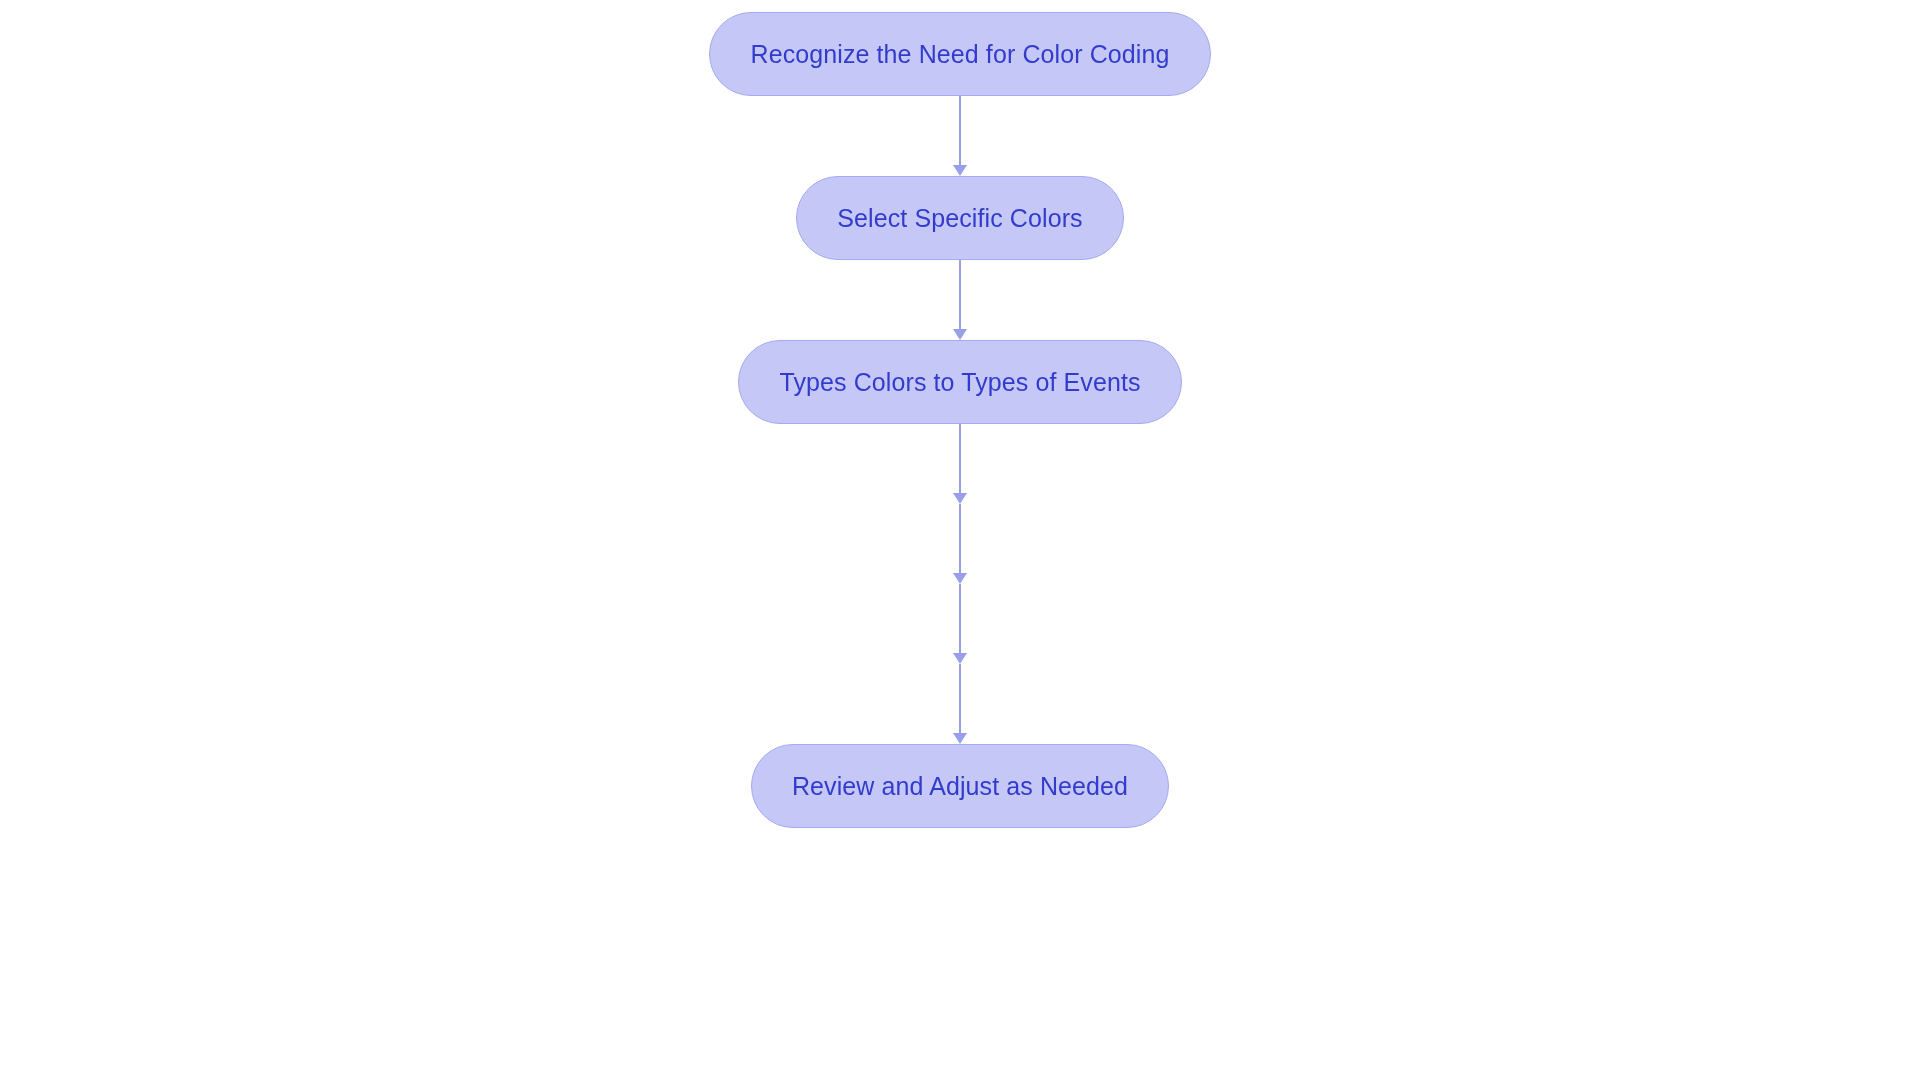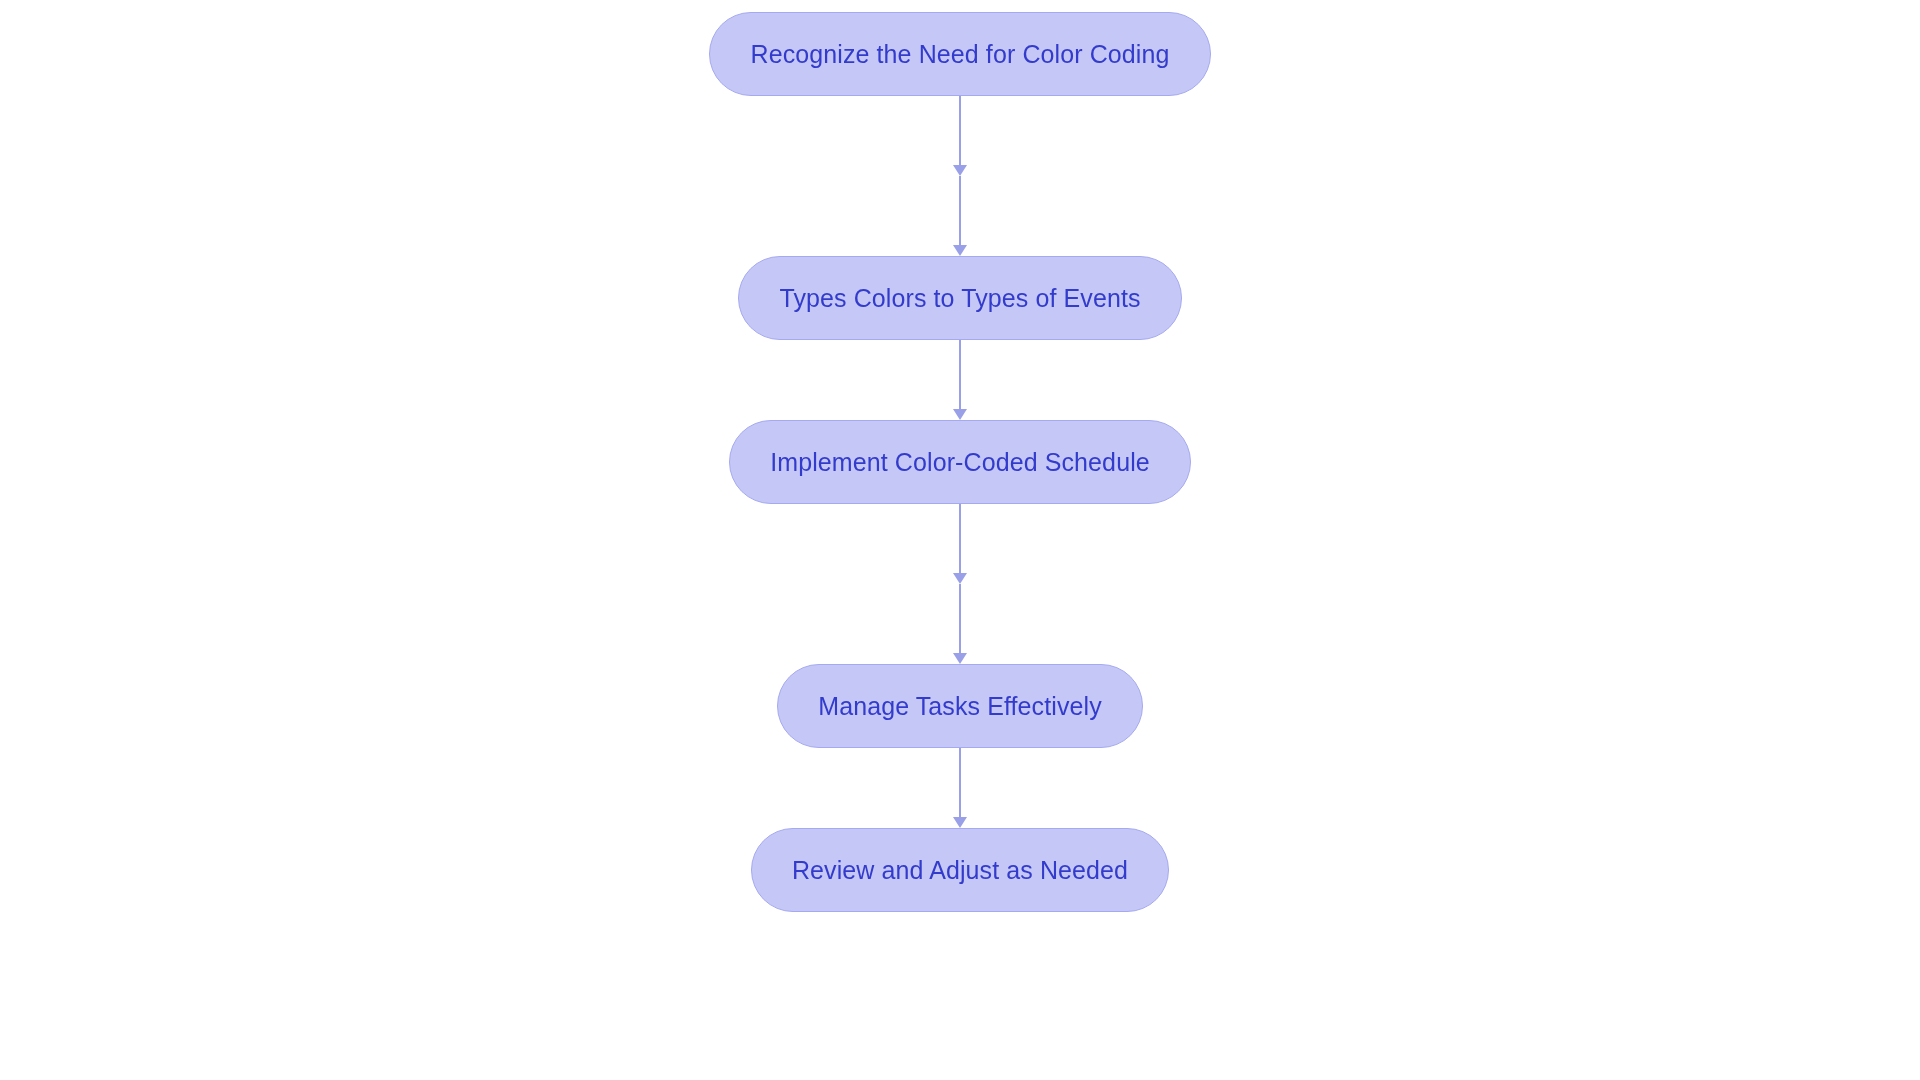--- a/index.html
+++ b/index.html
@@ -94,53 +94,50 @@
 
     <div class="flow-node">
       <span class="flow-node-label">Recognize the Need for Color Coding</span>
     </div>
 
     <div class="flow-connector">
       <div class="conn-line"></div>
       <div class="conn-arrow"></div>
     </div>
 
+    <div class="flow-node">
+      <span class="flow-node-label">Select Specific Colors</span>
+    </div>
 
     <div class="flow-connector">
       <div class="conn-line"></div>
       <div class="conn-arrow"></div>
     </div>
 
     <div class="flow-node">
       <span class="flow-node-label">Types Colors to Types of Events</span>
     </div>
 
     <div class="flow-connector">
       <div class="conn-line"></div>
       <div class="conn-arrow"></div>
     </div>
 
-    <div class="flow-node">
-      <span class="flow-node-label">Implement Color-Coded Schedule</span>
-    </div>
 
     <div class="flow-connector">
       <div class="conn-line"></div>
       <div class="conn-arrow"></div>
     </div>
 
 
     <div class="flow-connector">
       <div class="conn-line"></div>
       <div class="conn-arrow"></div>
     </div>
 
-    <div class="flow-node">
-      <span class="flow-node-label">Manage Tasks Effectively</span>
-    </div>
 
     <div class="flow-connector">
       <div class="conn-line"></div>
       <div class="conn-arrow"></div>
     </div>
 
     <div class="flow-node">
       <span class="flow-node-label">Review and Adjust as Needed</span>
     </div>
 

